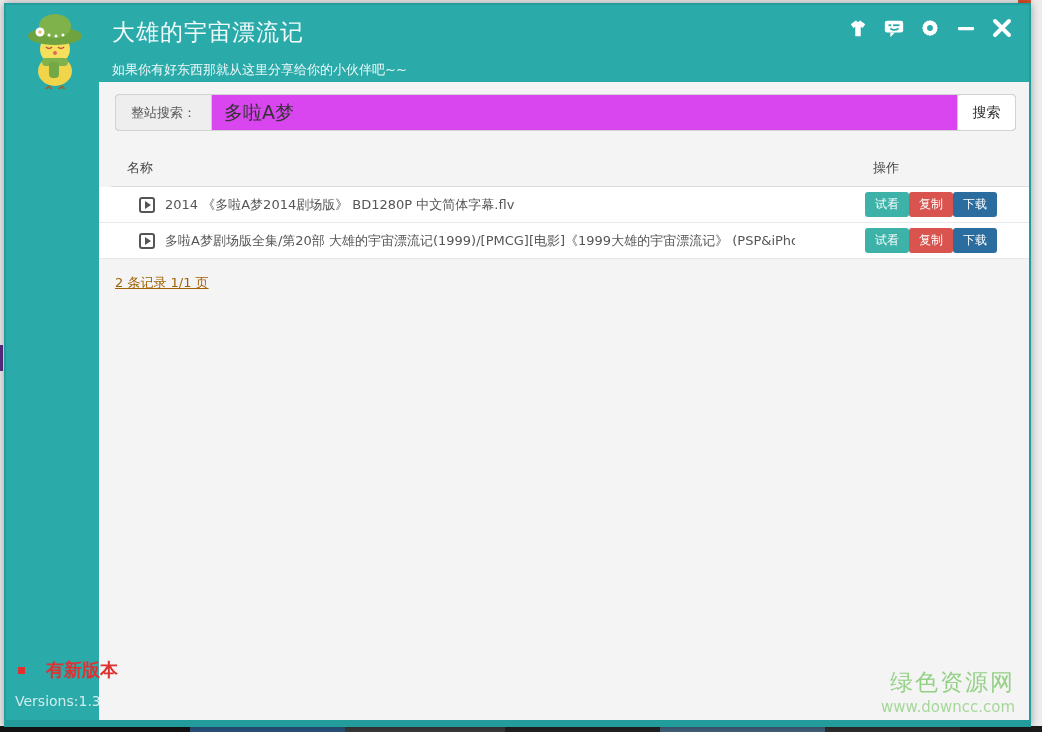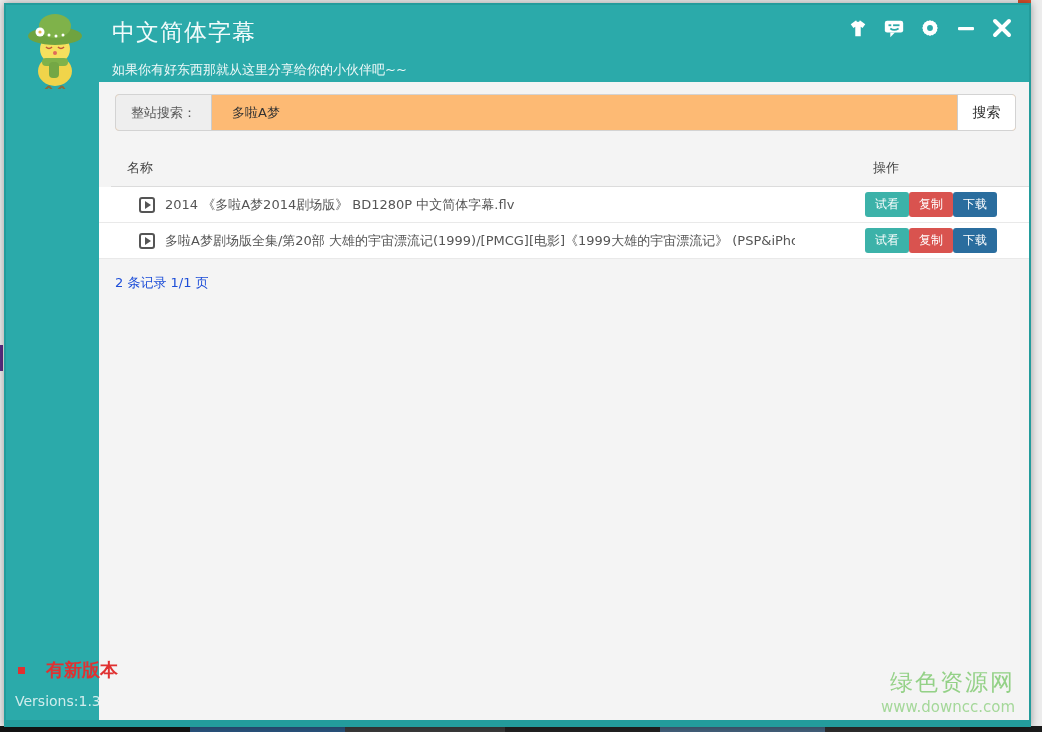--- a/index.html
+++ b/index.html
@@ -64,31 +64,31 @@
     position:absolute; left:9px; bottom:11px; z-index:4;
     color:rgba(255,255,255,.78); font-size:14px;
   }
   
   .content {
     position:absolute; left:93px; top:77px; right:0; bottom:0;
     background:#f4f4f4;
   }
   .searchbar {
     position:absolute; left:16px; top:12px; right:13px; height:37px;
-    background:#fdba74; border:1px solid #d3d3d3; border-radius:4px;
+    background:#d946ef; border:1px solid #d3d3d3; border-radius:4px;
     display:flex; align-items:stretch;
   }
   .search-scope {
     width:96px; background:#eee; border-right:1px solid #ccc;
     border-radius:3px 0 0 3px; color:#555; font-size:13px;
     display:flex; align-items:center; justify-content:center; cursor:pointer;
   }
   .search-input {
-    flex:1; border:none; outline:none; padding:0 20px;
-    font-size:13px; color:#333; background:transparent;
+    flex:1; border:none; outline:none; padding:0 12px;
+    font-size:19px; color:#333; background:transparent;
     font-family:"DejaVu Sans","Liberation Sans",sans-serif;
   }
   .search-btn {
     width:58px; background:#fff; border:none; border-left:1px solid #ccc;
     border-radius:0 3px 3px 0; font-size:14px; color:#333; cursor:pointer;
     font-family:"DejaVu Sans","Liberation Sans",sans-serif;
   }
   .table-head {
     position:absolute; left:12px; top:63px; right:0; height:42px;
     border-bottom:1px solid #dcdcdc;
@@ -113,21 +113,21 @@
   .row-name { margin-left:10px; font-size:13px; color:#555; white-space:nowrap; overflow:hidden; max-width:630px; }
   .row-actions { position:absolute; left:766px; display:flex; }
   .act-btn {
     border:none; border-radius:3px; color:#fff; font-size:12px;
     padding:4px 10px; cursor:pointer;
     font-family:"DejaVu Sans","Liberation Sans",sans-serif;
   }
   .act-preview { background:#3cb2a9; }
   .act-copy { background:#d9534f; }
   .act-download { background:#2a6d9e; }
-  .summary { position:absolute; left:16px; top:192px; font-size:13px; color:#1d4ed8; }
+  .summary { position:absolute; left:16px; top:192px; font-size:13px; color:#a16207;text-decoration:underline; }
   
   .watermark { position:absolute; right:14px; bottom:4px; text-align:right; z-index:6; }
   .watermark .wm1 { font-size:23px; font-weight:normal; color:#94d187; letter-spacing:2px;margin-top:32px; }
   .watermark .wm2 { font-size:15px; color:#a5d89a; }
 </style>
 </head>
 <body>
 
 <div class="bg-redbox"></div>
 <div class="bg-purple"></div>
@@ -151,21 +151,21 @@
       <circle cx="45" cy="26" r="1.5" fill="#fff"></circle>
       <path d="M28 38 q3 3 6 0" stroke="#c0573a" stroke-width="1.6" fill="none"></path>
       <path d="M40 38 q3 3 6 0" stroke="#c0573a" stroke-width="1.6" fill="none"></path>
       <circle cx="37" cy="44" r="2" fill="#e06a5a"></circle>
       <rect x="24" y="49" width="26" height="8" rx="4" fill="#7fb24a"></rect>
       <rect x="31" y="53" width="10" height="16" rx="4" fill="#74a745"></rect>
       <path d="M31 77 l-4 4 M31 77 l3 4 M44 77 l-4 4 M44 77 l3 4" stroke="#8a6d3b" stroke-width="2" fill="none"></path>
     </svg>
   </div>
 
-  <div class="app-title">中文简体字幕</div>
+  <div class="app-title">大雄的宇宙漂流记</div>
   <div class="app-subtitle">如果你有好东西那就从这里分享给你的小伙伴吧~~</div>
 
   <div class="titlebar-icons">
     <span class="tb-icon">
       <svg width="22" height="20" viewBox="0 0 24 22">
         <path d="M4 7 L10 2.5 C10 5 14 5 14 2.5 L20 7 L17 11 L15 9.5 L15 20 L9 20 L9 9.5 L7 11 Z" fill="#fff"></path>
       </svg>
     </span>
     <span class="tb-icon">
       <svg width="22" height="22" viewBox="0 0 24 24">

